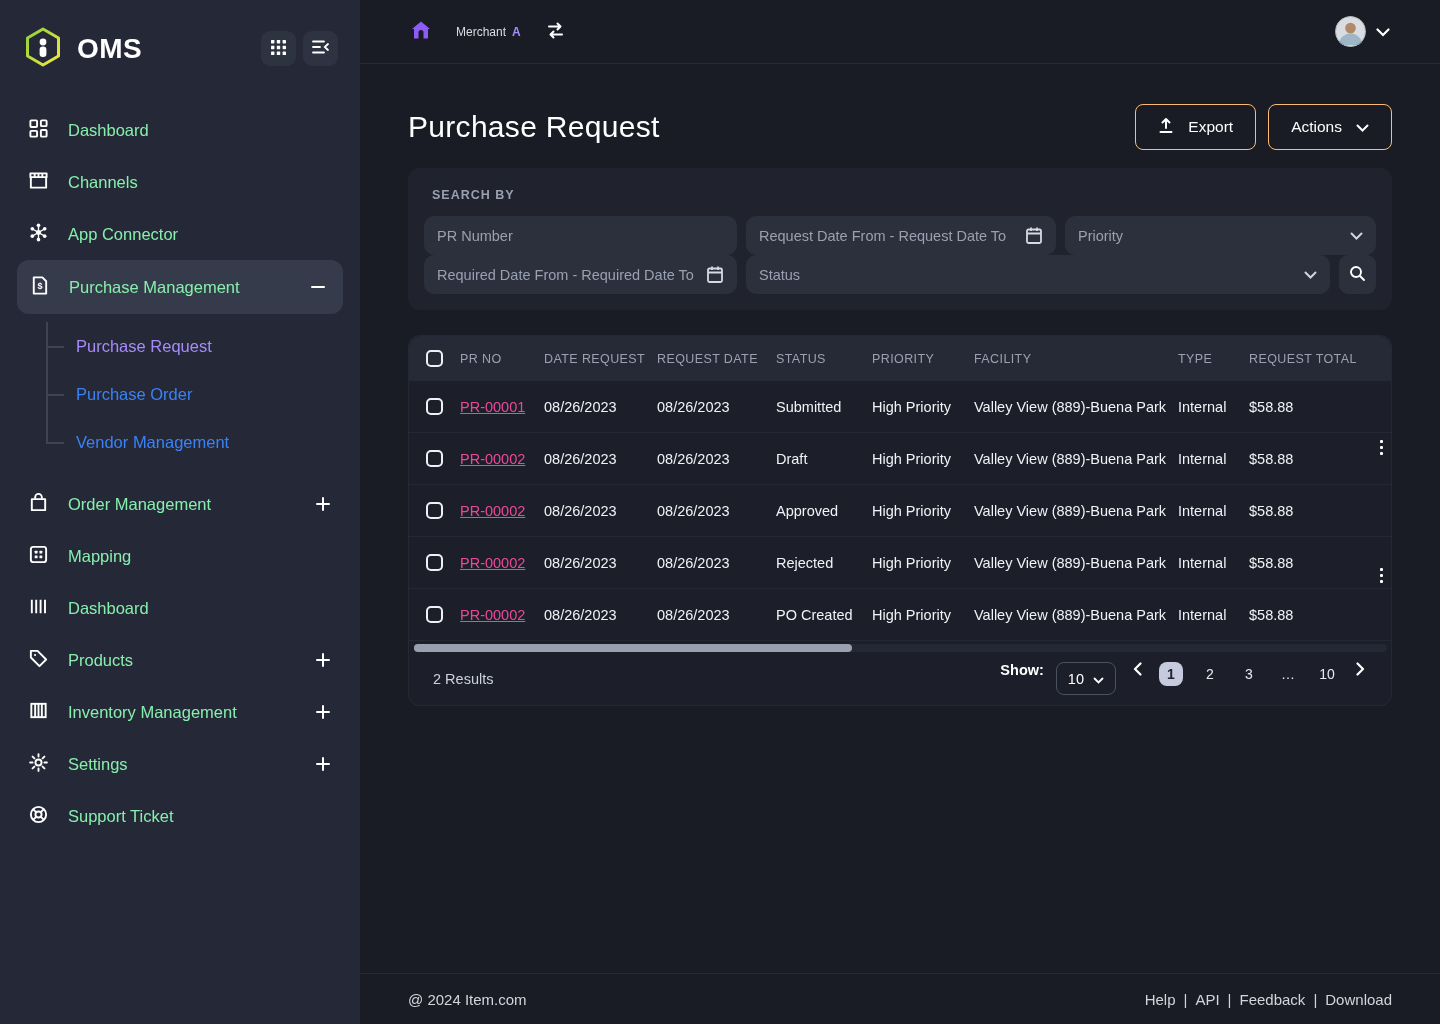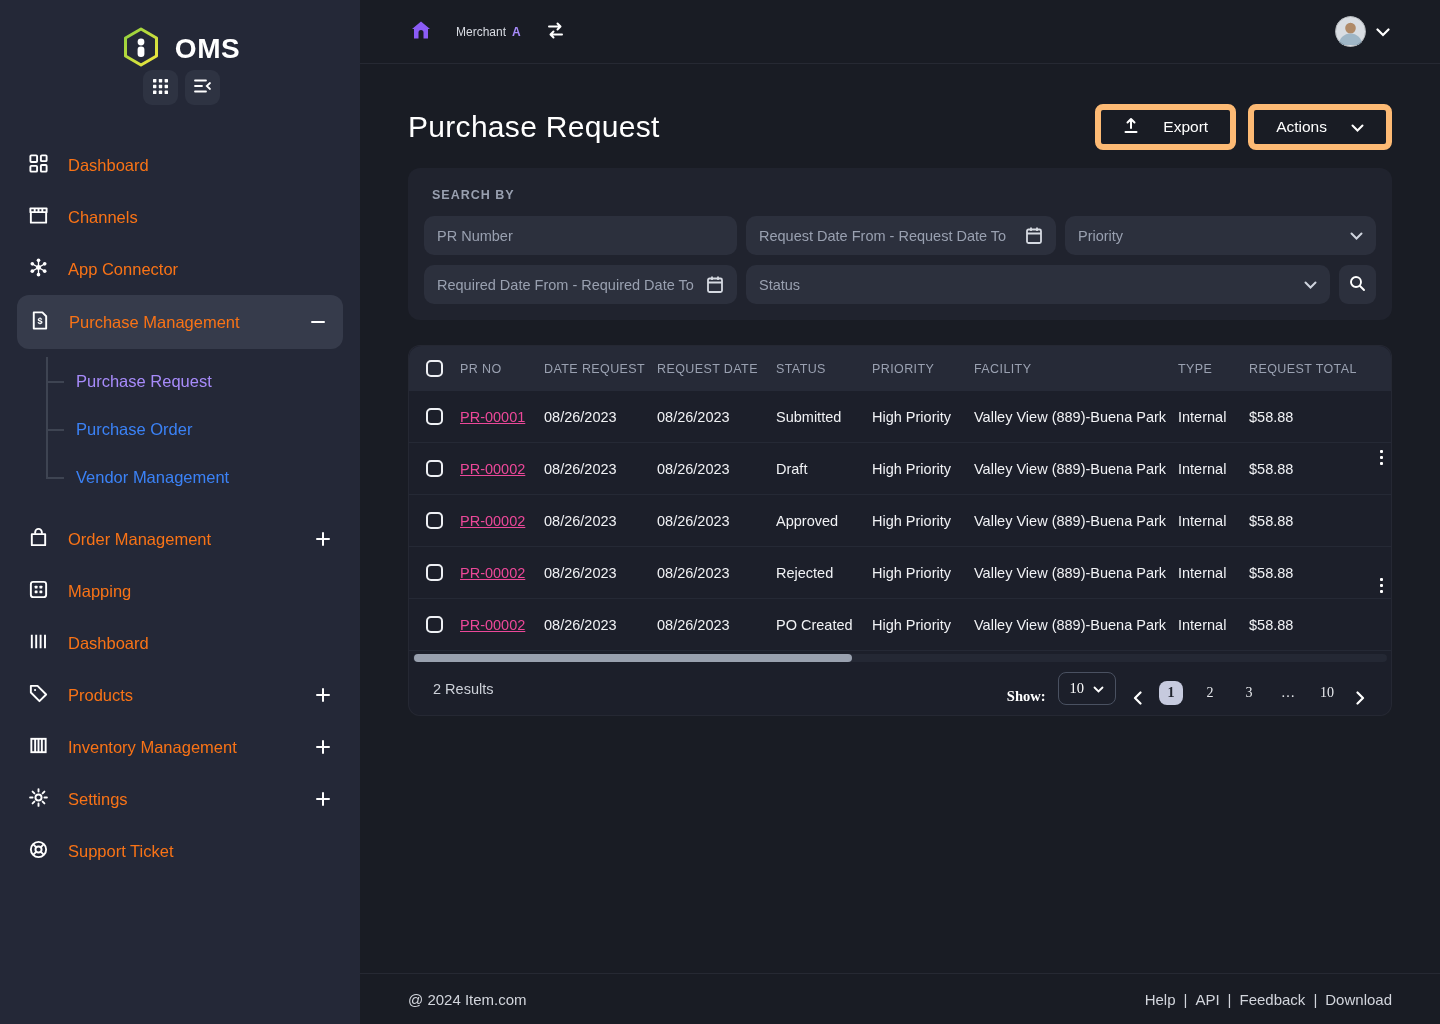--- a/index.html
+++ b/index.html
@@ -8,28 +8,28 @@
     background:#191c24;
     font-family:"Liberation Sans", sans-serif;
     color:#f3f4f6;
     overflow:hidden;
     font-size:15px;
   }
   .app { display:flex; width:1440px; height:1024px; }
 
   
   .sidebar { width:360px; flex-shrink:0; background:#242837; display:flex; flex-direction:column; }
-  .sidebar-header { display:flex; align-items:center; justify-content:space-between; padding:27px 22px 22px 24px;flex-direction:column; }
+  .sidebar-header { display:flex; align-items:center; justify-content:space-between; padding:27px 22px 22px 24px; }
   .brand { display:flex; align-items:center; gap:15px; }
   .brand-name { font-size:28px; font-weight:600; letter-spacing:.5px; color:#fff; }
   .header-buttons { display:flex; gap:7px; }
   .icon-btn { width:35px; height:35px; border-radius:9px; background:#2e3342; display:flex; align-items:center; justify-content:center; cursor:pointer; }
 
   .nav { padding-top:12px; }
-  .nav-item { height:52px; display:flex; align-items:center; gap:19px; padding:0 28px; font-size:16.5px; color:#f97316; cursor:pointer; }
+  .nav-item { height:52px; display:flex; align-items:center; gap:19px; padding:0 28px; font-size:16.5px; color:#86efac; cursor:pointer; }
   .nav-item .nav-label { flex:1; white-space:nowrap; }
   .nav-item .add-glyph { display:flex; align-items:center; }
   .nav-item.parent-active { background:#363b4b; border-radius:12px; margin:0 17px; padding:0 16px 0 12px; height:54px; }
   .subnav { margin:8px 0 12px 46px; position:relative; }
   .subnav::before { content:''; position:absolute; left:0; top:0; height:121px; width:1.5px; background:#3e4452; }
   .subnav-item { height:48px; display:flex; align-items:center; padding-left:30px; position:relative; font-size:16.5px; color:#3b82f6; cursor:pointer; }
   .subnav-item::before { content:''; position:absolute; left:0; top:50%; width:18px; height:1.5px; background:#3e4452; }
   .subnav-item.active { color:#a78bfa; }
 
   
@@ -39,27 +39,27 @@
   .merchant-text { font-size:12px; color:#d9dce3; display:flex; gap:6px; }
   .merchant-value { color:#a78bfa; font-weight:700; }
   .topbar-right { margin-left:auto; display:flex; align-items:center; gap:10px; cursor:pointer; }
   .avatar { width:31px; height:31px; border-radius:50%; overflow:hidden; display:block; }
 
   .content { flex:1; padding:40px 48px 0; overflow:hidden; }
 
   .title-row { display:flex; align-items:center; justify-content:space-between; margin-bottom:18px; }
   .page-title { font-size:30px; font-weight:500; letter-spacing:.3px; color:#fff; }
   .title-actions { display:flex; gap:12px; }
-  .btn { height:46px; border:6px solid #fdba74; border-radius:8px; background:transparent; color:#fff; font-size:15.5px; display:flex; align-items:center; gap:24px; padding:0 22px; cursor:pointer; font-family:inherit; }
+  .btn { height:46px; border:1px solid #fdba74; border-radius:8px; background:transparent; color:#fff; font-size:15.5px; display:flex; align-items:center; gap:14px; padding:0 22px; cursor:pointer; font-family:inherit; }
 
   
   .search-card { background:#20232e; border-radius:12px; padding:16px; margin-bottom:25px; }
   .search-title { font-size:12.5px; font-weight:600; letter-spacing:1px; color:#99a0b0; margin:4px 0 14px 8px; }
   .search-row { display:flex; gap:9px; }
-  .search-row + .search-row { margin-top:10px; }
+  .search-row + .search-row { }
   .field { background:#2c303d; border-radius:10px; height:39px; display:flex; align-items:center; padding:0 13px; color:#99a0b0; font-size:14.5px; cursor:pointer; }
   .field-input { background:transparent; border:none; outline:none; color:#22c55e; width:100%; font-size:14.5px; font-family:inherit; }
   .field-input::placeholder { color:#99a0b0; opacity:1; }
   .field .trail-icon { margin-left:auto; display:flex; align-items:center; }
   .w-lg { width:313px; } .w-md { width:310px; } .w-sm { width:289px; } .grow { flex:1; }
   .search-btn { width:37px; height:39px; flex-shrink:0; border-radius:9px; background:#2c303d; display:flex; align-items:center; justify-content:center; cursor:pointer; }
 
   
   .table-card { background:#1c1f2a; border:1px solid rgba(255,255,255,.045); border-radius:12px; position:relative; }
   .t-grid { display:grid; grid-template-columns:34px 84px 113px 119px 96px 102px 204px 71px 1fr; align-items:center; padding-left:17px; }
@@ -72,21 +72,21 @@
 
   .h-scroll { margin:3px 4px 0; height:8px; border-radius:4px; background:#242834; position:relative; }
   .h-thumb { position:absolute; left:1px; top:0; height:8px; width:45%; background:#99a1af; border-radius:4px; cursor:grab; }
 
   .kebab { position:absolute; right:2px; width:16px; display:flex; flex-direction:column; gap:3px; align-items:center; cursor:pointer; padding:2px 0; }
   .kebab i { width:3px; height:3px; background:#fff; border-radius:1px; }
   .kebab-1 { top:102px; } .kebab-2 { top:230px; }
 
   .t-footer { display:flex; align-items:center; height:53px; padding:0 24px; }
   .results { color:#cdd1d9; font-size:14.5px; }
-  .pager { margin-left:auto; display:flex; align-items:flex-end; gap:15px;font-family:Liberation Serif, serif; }
+  .pager { margin-left:auto; display:flex; align-items:flex-start; gap:15px; }
   .show-label { font-weight:700; font-size:14.5px; color:#fff; margin-right:-3px; }
   .page-size { border:1px solid #4a5161; border-radius:8px; height:33px; padding:0 11px; display:flex; gap:9px; align-items:center; font-size:14.5px; color:#fff; cursor:pointer; }
   .page-btn { background:none; border:none; color:#e8eaee; font-size:14px; min-width:24px; height:24px; line-height:24px; text-align:center; cursor:pointer; font-family:inherit; padding:0; }
   .page-btn.active { background:#c6cade; color:#20232d; border-radius:8px; font-weight:600; }
   .pg-chevron { display:flex; align-items:center; cursor:pointer; padding:0 2px; }
 
   
   .app-footer { flex-shrink:0; height:51px; border-top:1px solid #262933; display:flex; align-items:center; justify-content:space-between; padding:0 48px; font-size:15px; color:#d2d5dc; }
   .footer-links { display:flex; gap:8px; align-items:center; }
   .footer-links span[data-name="footer-link"] { cursor:pointer; }

